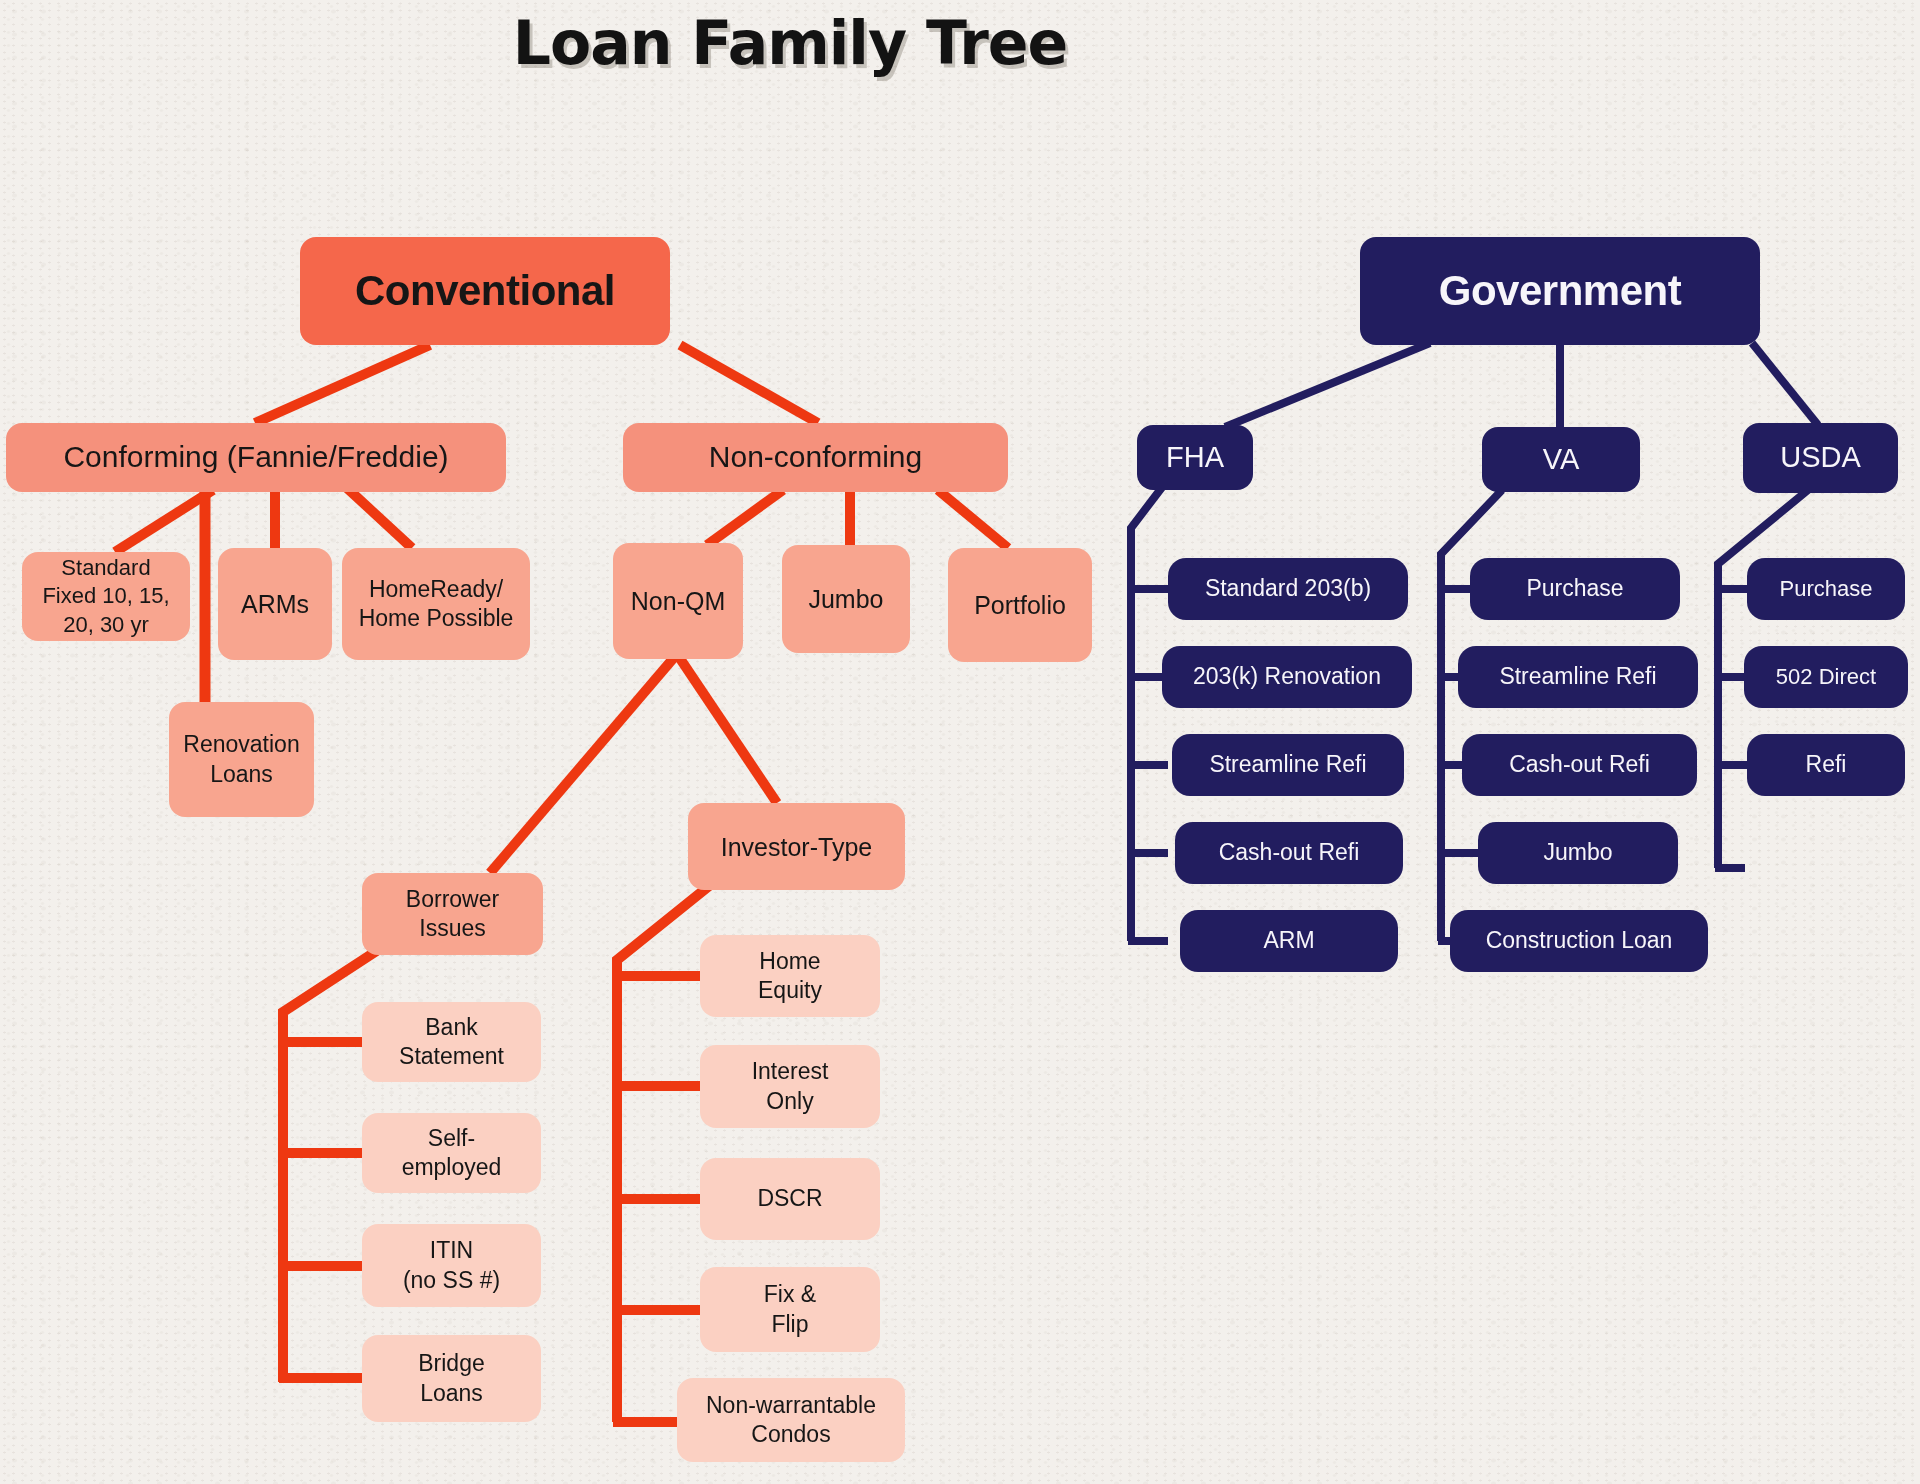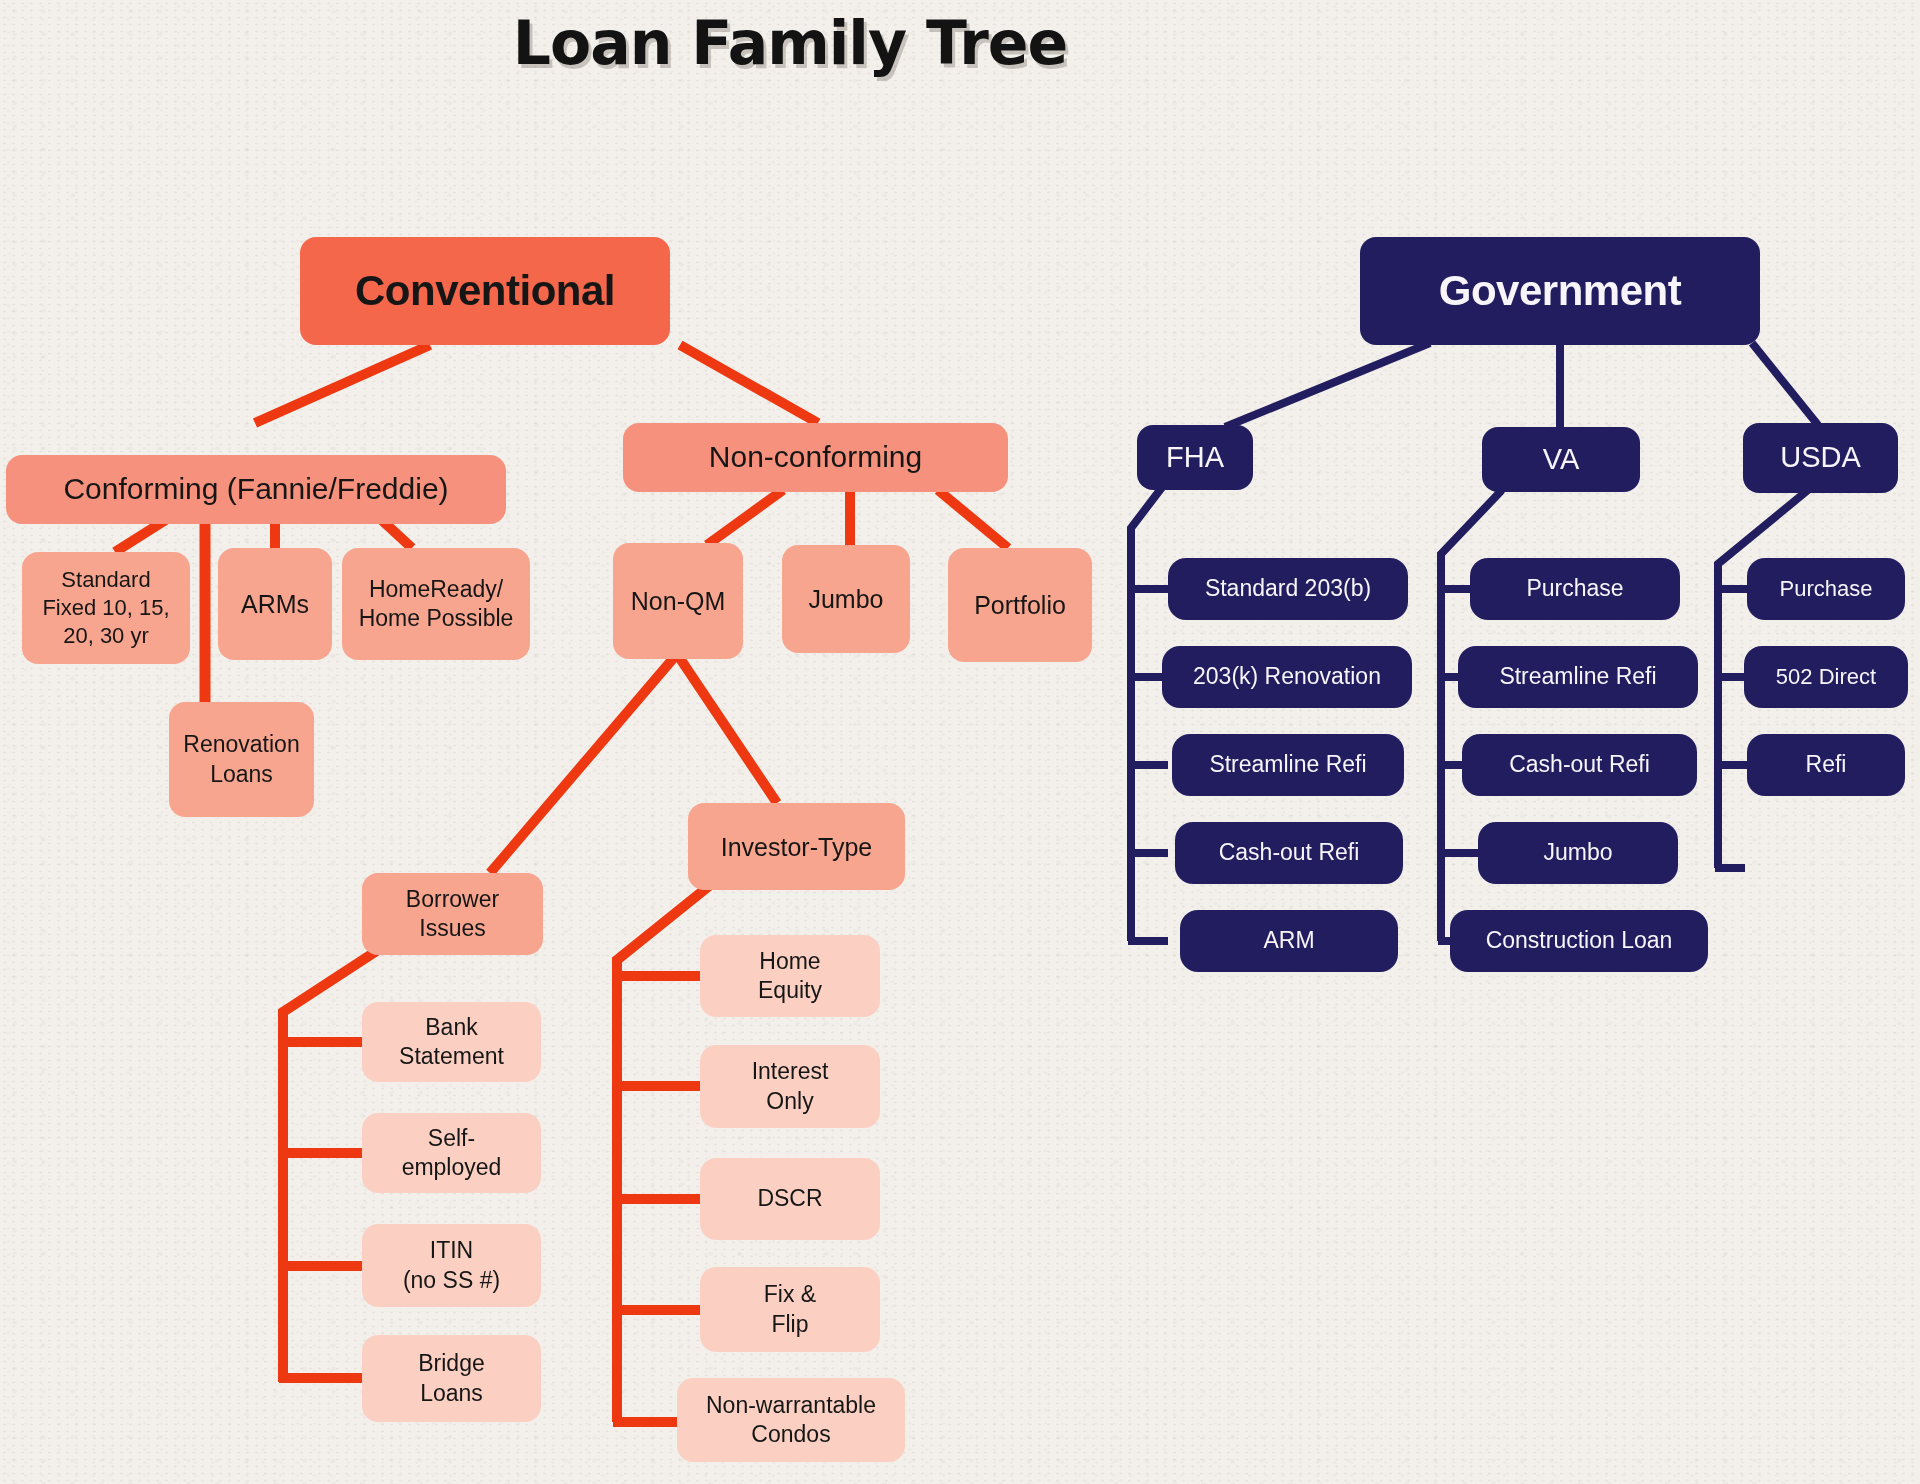--- a/index.html
+++ b/index.html
@@ -107,23 +107,23 @@
       <polyline points="1438,853 1478,853" class="edge-navy" stroke-width="8"></polyline>
       <polyline points="1438,941 1460,941" class="edge-navy" stroke-width="8"></polyline>
       <polyline points="1808,490 1718,564 1718,868" class="edge-navy" stroke-width="8"></polyline>
       <polyline points="1715,589 1747,589" class="edge-navy" stroke-width="8"></polyline>
       <polyline points="1715,677 1747,677" class="edge-navy" stroke-width="8"></polyline>
       <polyline points="1715,765 1747,765" class="edge-navy" stroke-width="8"></polyline>
       <polyline points="1715,868 1745,868" class="edge-navy" stroke-width="8"></polyline>
     </svg>
   <h1 class="title">Loan Family Tree</h1>
 <div class="node header-orange" style="left: 300px; top: 237px; width: 370px; height: 108px; font-size: 42px; text-align: right;">Conventional</div>
-    <div class="node l1" style="left: 6px; top: 423px; width: 500px; height: 69px; font-size: 30px; margin-top: 32px;">Conforming (Fannie/Freddie)</div>
+    <div class="node l1" style="left: 6px; top: 423px; width: 500px; height: 69px; font-size: 30px;">Conforming (Fannie/Freddie)</div>
     <div class="node l1" style="left: 623px; top: 423px; width: 385px; height: 69px; font-size: 30px;">Non-conforming</div>
-    <div class="node l2" style="left: 22px; top: 552px; width: 168px; height: 112px; font-size: 22px;">Standard
+    <div class="node l2" style="left: 22px; top: 552px; width: 168px; height: 89px; font-size: 22px;">Standard
 Fixed 10, 15,
 20, 30 yr</div>
     <div class="node l2" style="left: 218px; top: 548px; width: 114px; height: 112px; font-size: 25px;">ARMs</div>
     <div class="node l2" style="left: 342px; top: 548px; width: 188px; height: 112px; font-size: 23px;">HomeReady/
 Home Possible</div>
     <div class="node l2" style="left: 613px; top: 543px; width: 130px; height: 116px; font-size: 25px;">Non-QM</div>
     <div class="node l2" style="left: 782px; top: 545px; width: 128px; height: 108px; font-size: 25px;">Jumbo</div>
     <div class="node l2" style="left: 948px; top: 548px; width: 144px; height: 114px; font-size: 25px;">Portfolio</div>
     <div class="node l2" style="left: 169px; top: 702px; width: 145px; height: 115px; font-size: 23px;">Renovation
 Loans</div>

